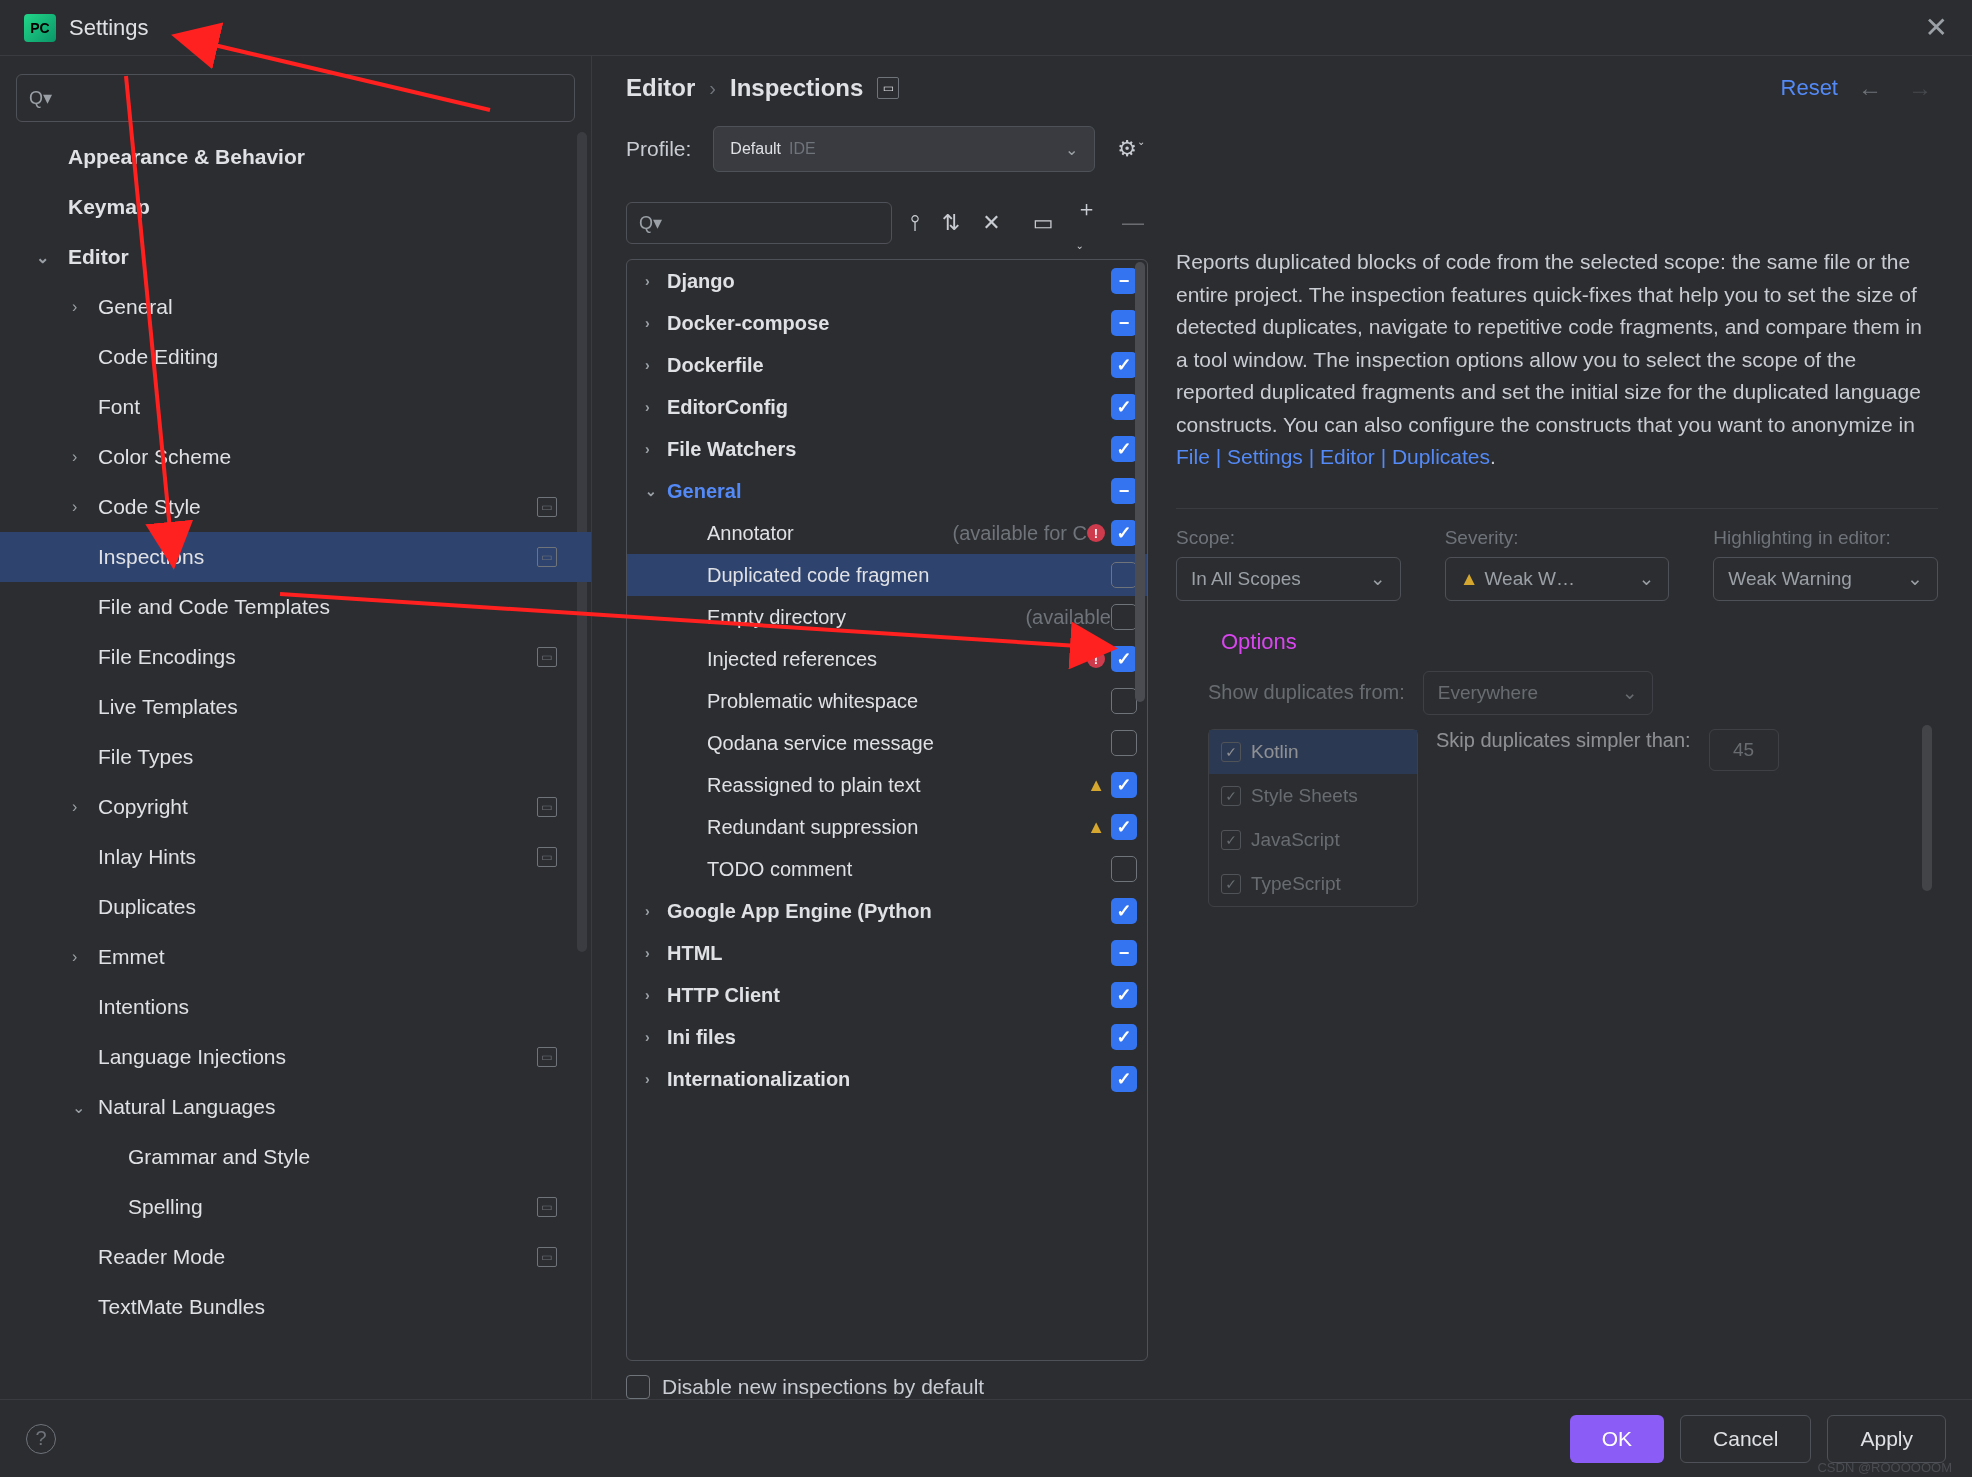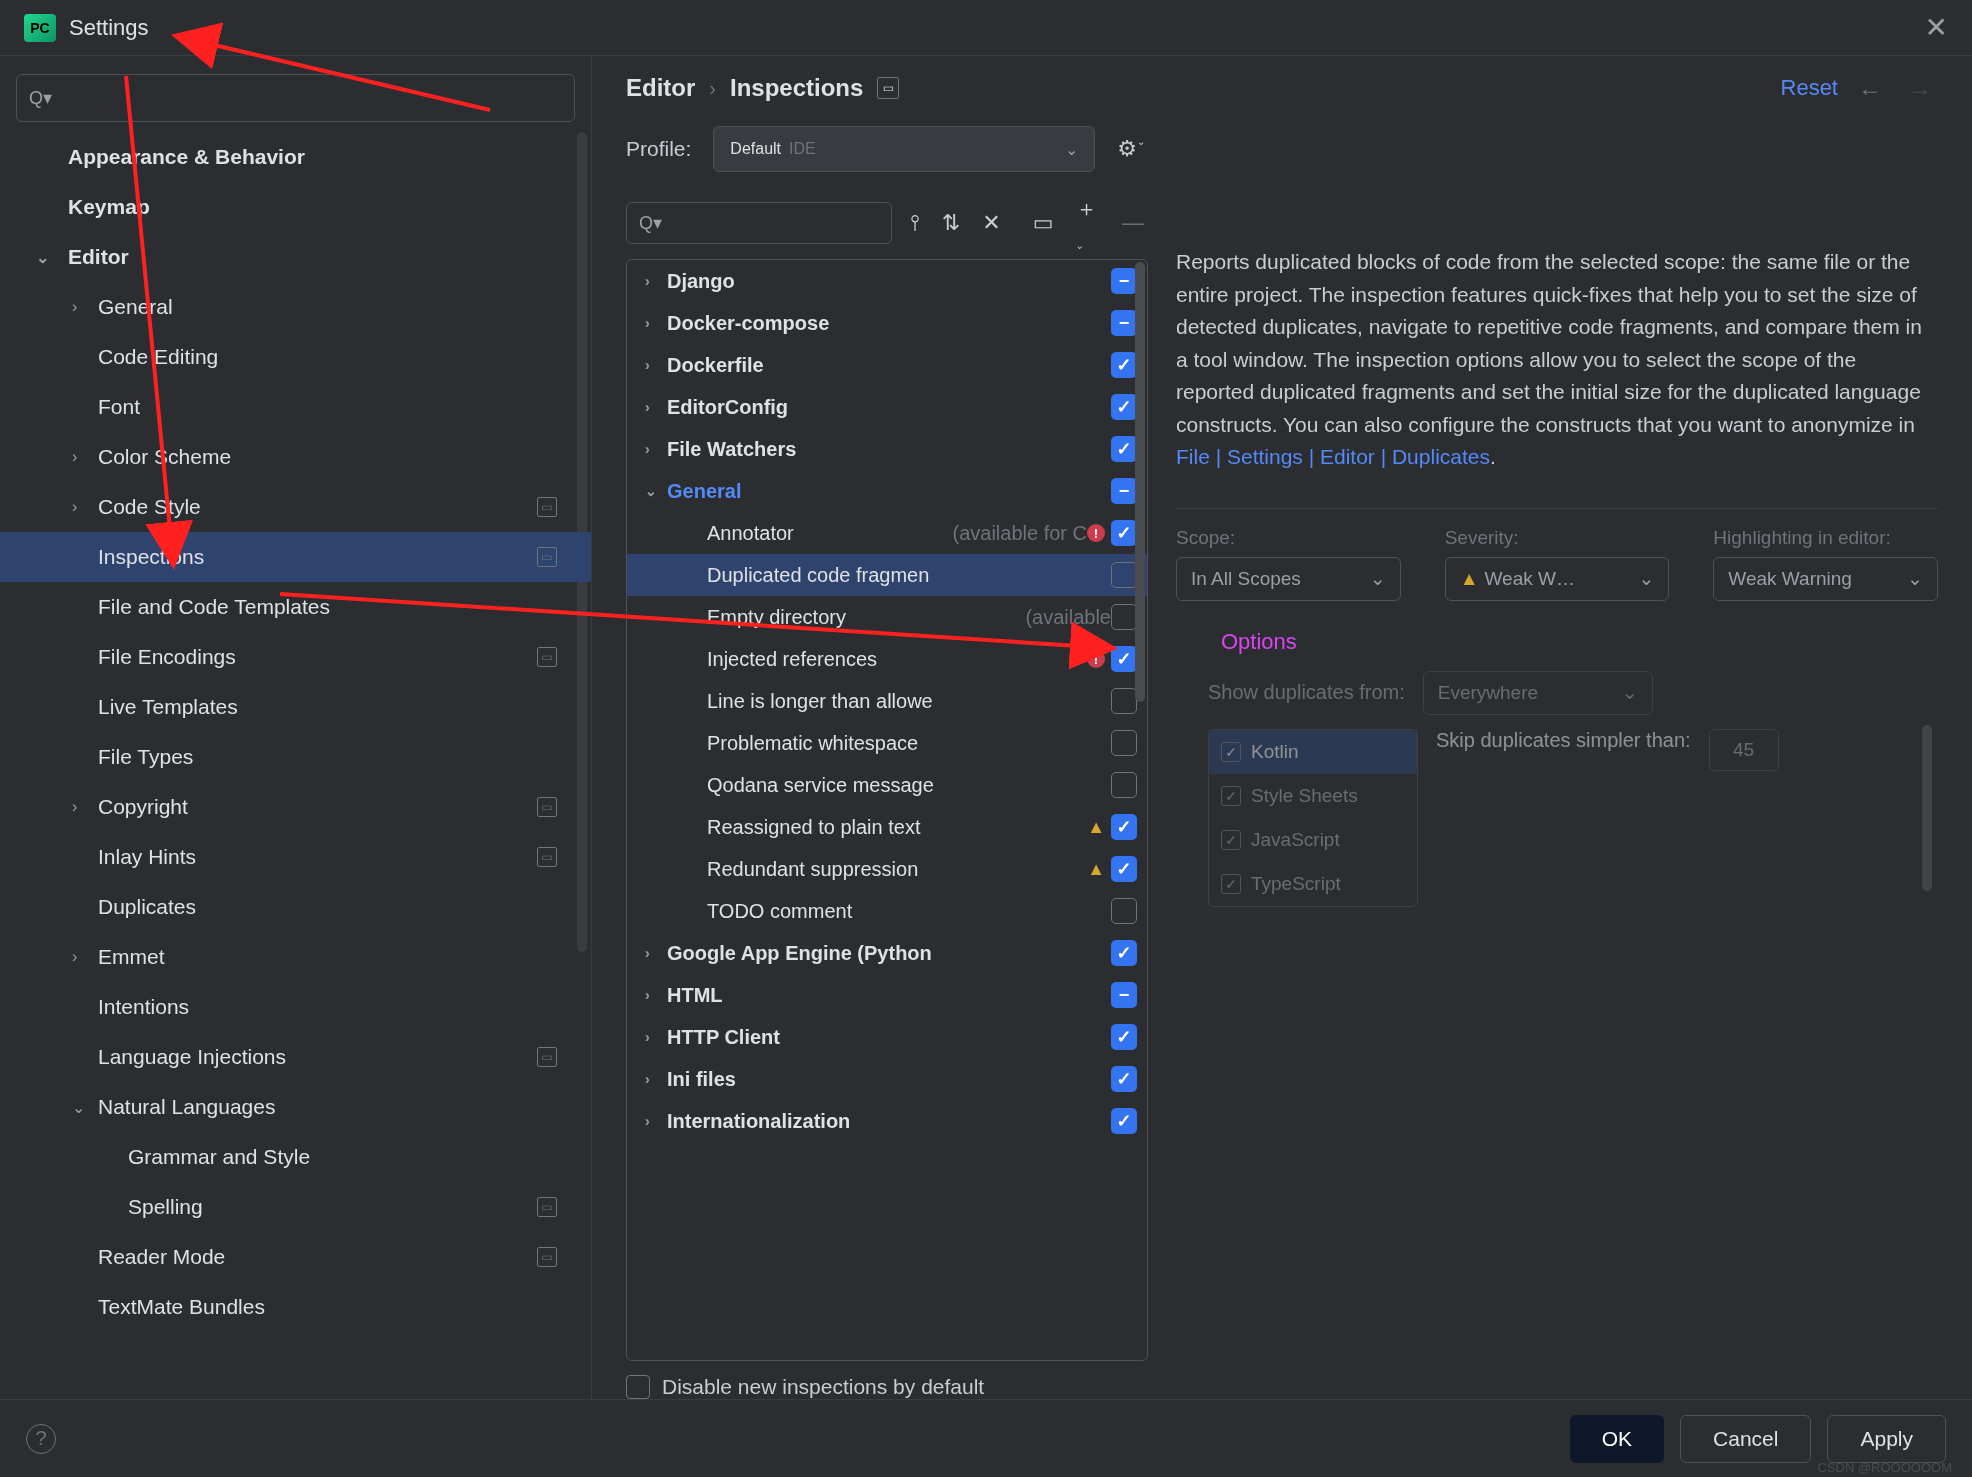--- a/index.html
+++ b/index.html
@@ -84,21 +84,21 @@
 .dup-item.sel { background: #2e436e; color: #dfe1e5; }
 .dup-item .chk2 { width:20px;height:20px;border:1.5px solid #6f737a;border-radius:3px;display:flex;align-items:center;justify-content:center;font-size:14px; }
 .dup-right { display: flex; align-items: flex-start; gap: 18px; }
 .skip-input { width: 70px; height: 42px; border: 1px solid #4e5157; border-radius: 6px; background: transparent; color: #9aa0a6; text-align: center; font-size: 19px; }
 .opt-scroll { position:absolute; right:6px; width:10px; height:166px; background:#55575c; border-radius:5px; }
 .opt-container { position:relative; }
 
 .footer { height: 78px; border-top: 1px solid #393b40; display: flex; align-items: center; padding: 0 26px; gap: 16px; }
 .help { width: 30px; height: 30px; border: 1.8px solid #6f737a; border-radius: 50%; display: flex; align-items: center; justify-content: center; color: #6f737a; }
 .btn { height: 48px; padding: 0 32px; border-radius: 6px; font-size: 21px; display: flex; align-items: center; cursor: pointer; }
-.btn-primary { background: #0f172a; color: #fff; }
+.btn-primary { background: #8b5cf6; color: #fff; }
 .btn-ghost { border: 1px solid #4e5157; color: #dfe1e5; }
 .watermark { position: absolute; right: 20px; bottom: 2px; font-size: 13px; color: #4a4c52; }
 svg.arrows { position: absolute; top: 0; left: 0; pointer-events: none; z-index: 999; }
 </style>
 </head>
 <body>
 
 <div class="titlebar">
   <div class="app-icon">PC</div>
   <div class="title">Settings</div>
@@ -284,25 +284,20 @@
                 <span class="ichev"></span>
                 <span class="lbl">Empty directory</span>
                 <span class="note"> (available</span>
                 <span class="state-box state-empty"></span>
               </div>
               <div class="itree-row lvl2">
                 <span class="ichev"></span>
                 <span class="lbl">Injected references</span>
                 <span class="err-ico">!</span>
                 <span class="state-box state-check">✓</span>
-              </div>
-              <div class="itree-row lvl2">
-                <span class="ichev"></span>
-                <span class="lbl">Line is longer than allowe</span>
-                <span class="state-box state-empty"></span>
               </div>
               <div class="itree-row lvl2">
                 <span class="ichev"></span>
                 <span class="lbl">Problematic whitespace</span>
                 <span class="state-box state-empty"></span>
               </div>
               <div class="itree-row lvl2">
                 <span class="ichev"></span>
                 <span class="lbl">Qodana service message</span>
                 <span class="state-box state-empty"></span>

